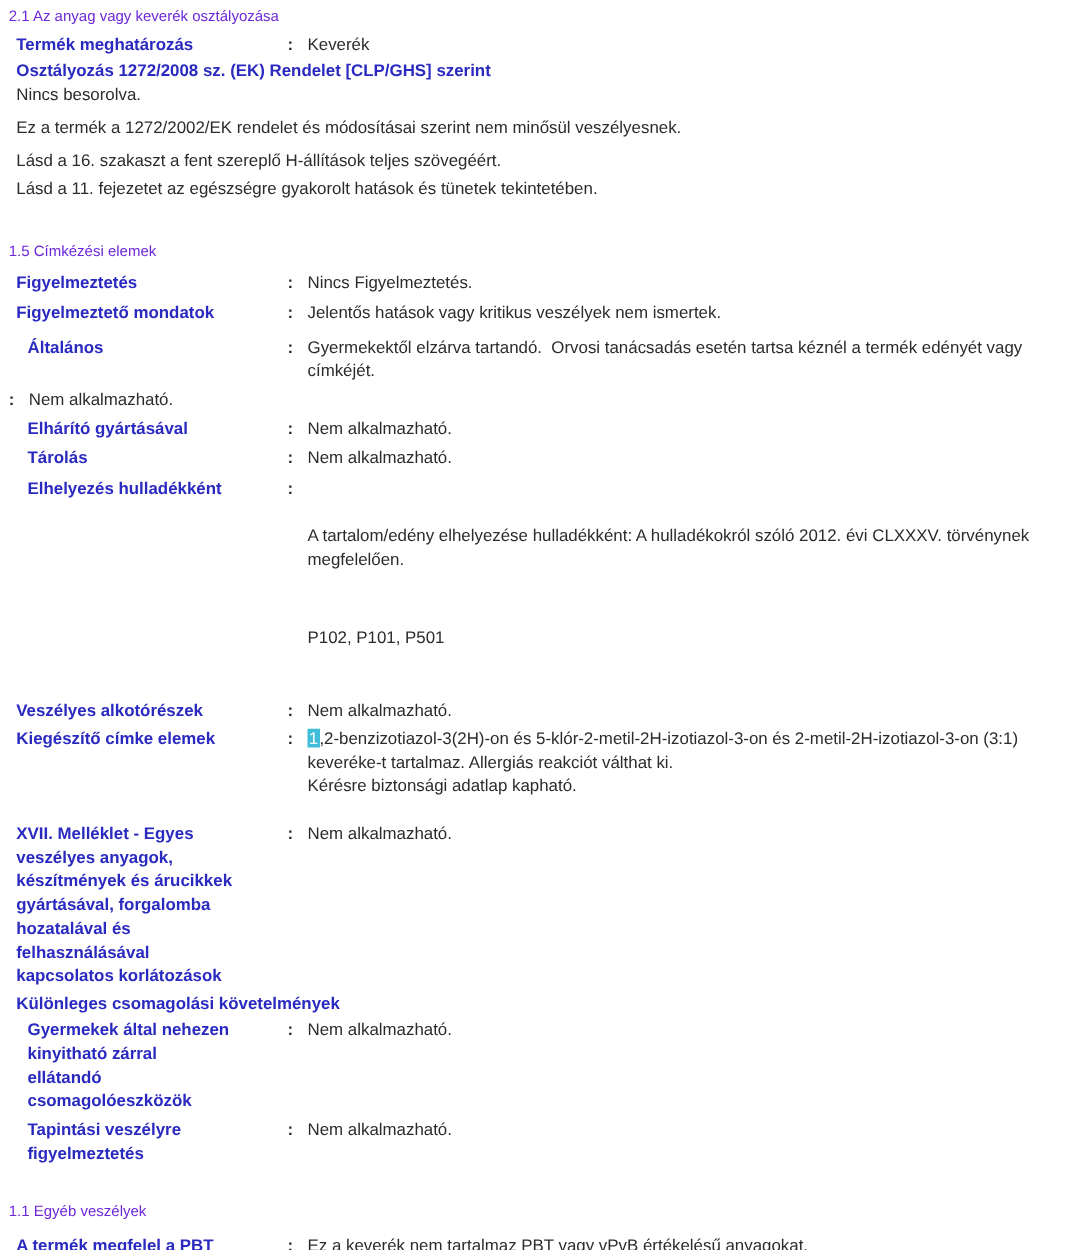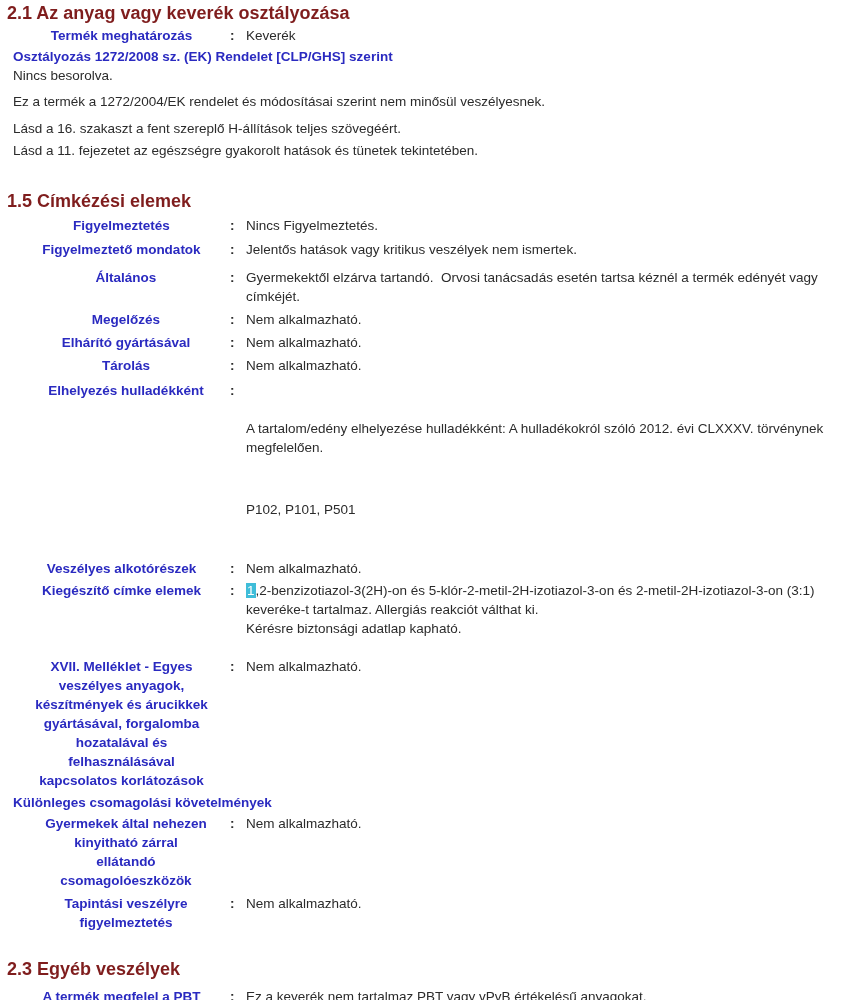--- a/index.html
+++ b/index.html
@@ -7,42 +7,41 @@
     width: 864px;
     font-family: "Liberation Sans", sans-serif;
     font-size: 13.5px;
     line-height: 19px;
     color: #2b2b2b;
     -webkit-font-smoothing: antialiased;
   }
   .page { width: 864px; box-sizing: border-box; padding: 4px 6px 10px 7px; }
 
   .section-title {
-    font-weight: bold;
-    font-size: 18px;
-    color: #7f1d1d;
+    font-weight: normal;
+    font-size: 12px;
+    color: #6d28d9;
     white-space: nowrap;
   }
   .sub-heading {
     font-weight: bold;
     color: #2a2ac0;
     margin-left: 6px;
     white-space: nowrap;
   }
   .para { margin-left: 6px; }
 
   .row { display: flex; align-items: flex-start; }
   .label {
     flex: 0 0 223px;
     box-sizing: border-box;
     padding-left: 6px;
     font-weight: bold;
     color: #2a2ac0;
     white-space: pre-line;
-    text-align: center;
   }
   .label.lvl2 { padding-left: 15px; }
   .colon { flex: 0 0 16px; font-weight: bold; color: #2b2b2b; }
   .value { flex: 1 1 auto; white-space: pre-wrap; padding-right: 2px; }
 
   .hl { background: #3fbdd9; color: #ffffff; padding: 0 1px; }
 
   .mt0{margin-top:0} .mt2{margin-top:2px} .mt3{margin-top:3px} .mt4{margin-top:4px}
   .mt5{margin-top:5px} .mt6{margin-top:6px} .mt7{margin-top:7px} .mt8{margin-top:8px}
   .mt9{margin-top:9px} .mt19{margin-top:19px} .mt28{margin-top:28px} .mt32{margin-top:32px}
@@ -56,21 +55,21 @@
 
   <div class="row mt3">
     <div class="label">Termék meghatározás</div>
     <div class="colon">:</div>
     <div class="value">Keverék</div>
   </div>
 
   <div class="sub-heading mt2">Osztályozás 1272/2008 sz. (EK) Rendelet [CLP/GHS] szerint</div>
   <div class="para mt0">Nincs besorolva.</div>
 
-  <div class="para mt7">Ez a termék a 1272/2004/EK rendelet és módosításai szerint nem minősül veszélyesnek.</div>
+  <div class="para mt7">Ez a termék a 1272/2002/EK rendelet és módosításai szerint nem minősül veszélyesnek.</div>
   <div class="para mt8">Lásd a 16. szakaszt a fent szereplő H-állítások teljes szövegéért.</div>
   <div class="para mt3">Lásd a 11. fejezetet az egészségre gyakorolt hatások és tünetek tekintetében.</div>
 
   <div class="section-title mt32">1.5 Címkézési elemek</div>
 
   <div class="row mt5">
     <div class="label">Figyelmeztetés</div>
     <div class="colon">:</div>
     <div class="value">Nincs Figyelmeztetés.</div>
   </div>
@@ -81,21 +80,20 @@
     <div class="value">Jelentős hatások vagy kritikus veszélyek nem ismertek.</div>
   </div>
 
   <div class="row mt9">
     <div class="label lvl2">Általános</div>
     <div class="colon">:</div>
     <div class="value">Gyermekektől elzárva tartandó.  Orvosi tanácsadás esetén tartsa kéznél a termék edényét vagy címkéjét.</div>
   </div>
 
   <div class="row mt4">
-    <div class="label lvl2">Megelőzés</div>
     <div class="colon">:</div>
     <div class="value">Nem alkalmazható.</div>
   </div>
 
   <div class="row mt4">
     <div class="label lvl2">Elhárító gyártásával</div>
     <div class="colon">:</div>
     <div class="value">Nem alkalmazható.</div>
   </div>
 
@@ -150,21 +148,21 @@
     <div class="value">Nem alkalmazható.</div>
   </div>
 
   <div class="row mt4">
     <div class="label lvl2">Tapintási veszélyre
 figyelmeztetés</div>
     <div class="colon">:</div>
     <div class="value">Nem alkalmazható.</div>
   </div>
 
-  <div class="section-title mt28">2.3 Egyéb veszélyek</div>
+  <div class="section-title mt28">1.1 Egyéb veszélyek</div>
 
   <div class="row mt8">
     <div class="label">A termék megfelel a PBT
 vagy a vPvB
 követelményeinek</div>
     <div class="colon">:</div>
     <div class="value">Ez a keverék nem tartalmaz PBT vagy vPvB értékelésű anyagokat.</div>
   </div>
 
 </div>

